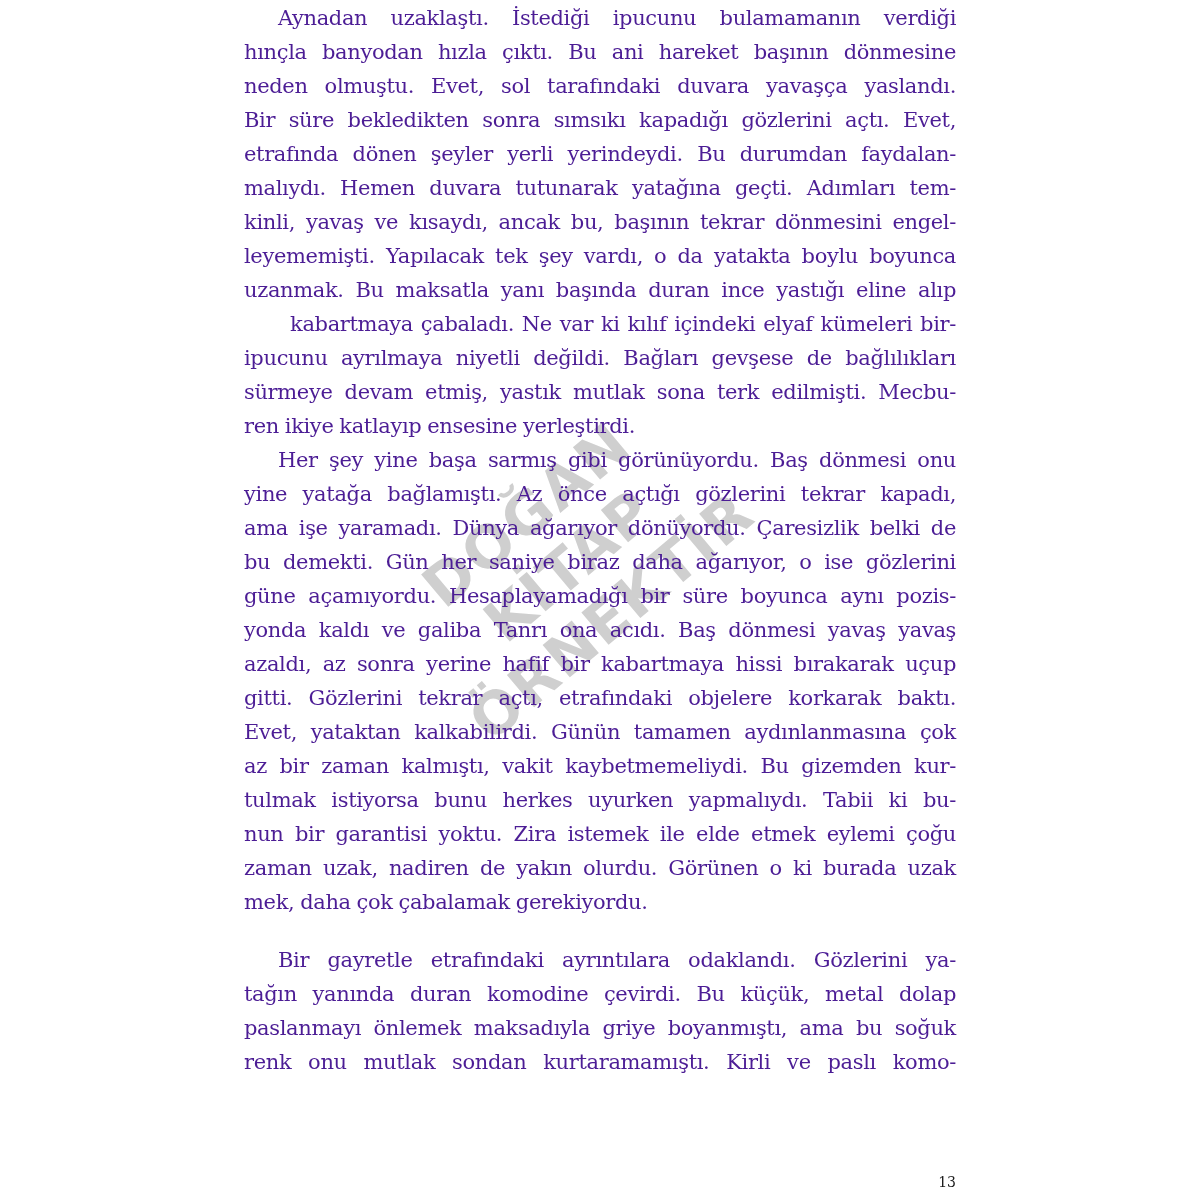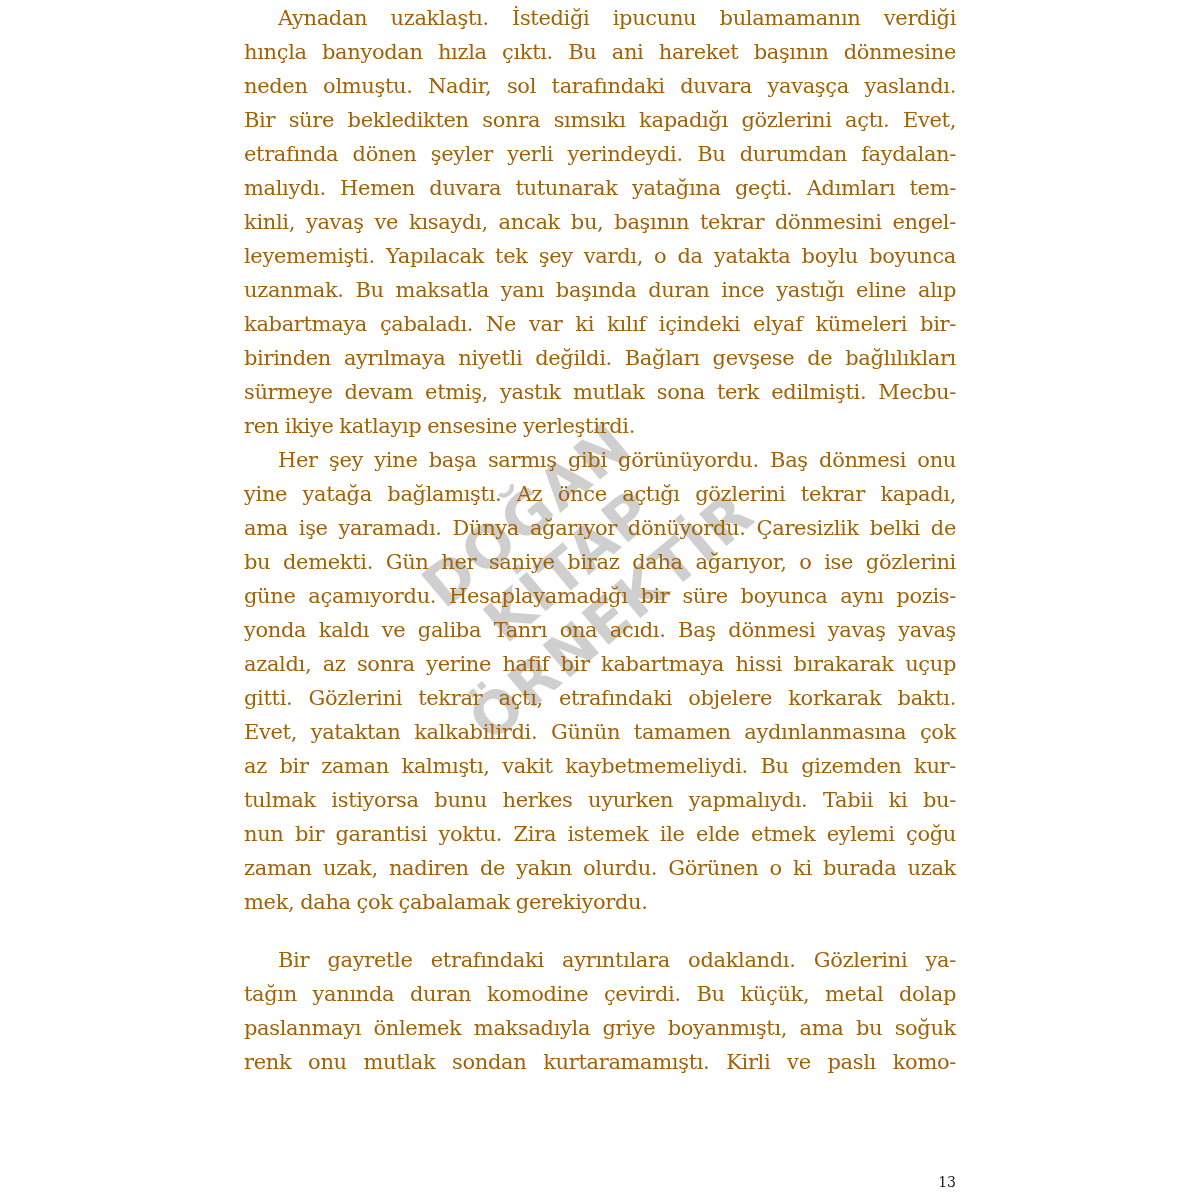--- a/index.html
+++ b/index.html
@@ -21,21 +21,21 @@
     height: 1200px;
     background: #ffffff;
   }
   .text-block {
     position: absolute;
     left: 244px;
     top: 1px;
     width: 712px;
     font-family: "DejaVu Serif", "Liberation Serif", serif;
     font-size: 21px;
-    color: #a16207;
+    color: #4c1d95;
     z-index: 2;
   }
   .paragraph {
     margin: 0;
   }
   .paragraph.spaced {
     margin-top: 10px;
   }
   .line {
     display: block;
@@ -101,29 +101,29 @@
   <div class="watermark">
     <span class="wm-line1">DOĞAN KİTAP</span>
     <span class="wm-line2">ÖRNEKTİR</span>
   </div>
 
   <div class="text-block">
 
     <p class="paragraph">
       <span class="line indent" style="white-space: normal;">Aynadan uzaklaştı. İstediği ipucunu bulamamanın verdiği</span>
       <span class="line" style="white-space: normal;">hınçla banyodan hızla çıktı. Bu ani hareket başının dönmesine</span>
-      <span class="line" style="white-space: normal;">neden olmuştu. Nadir, sol tarafındaki duvara yavaşça yaslandı.</span>
+      <span class="line" style="white-space: normal;">neden olmuştu. Evet, sol tarafındaki duvara yavaşça yaslandı.</span>
       <span class="line" style="white-space: normal;">Bir süre bekledikten sonra sımsıkı kapadığı gözlerini açtı. Evet,</span>
       <span class="line" style="white-space: normal;">etrafında dönen şeyler yerli yerindeydi. Bu durumdan faydalan-</span>
       <span class="line" style="white-space: normal;">malıydı. Hemen duvara tutunarak yatağına geçti. Adımları tem-</span>
       <span class="line" style="white-space: normal;">kinli, yavaş ve kısaydı, ancak bu, başının tekrar dönmesini engel-</span>
       <span class="line" style="white-space: normal;">leyememişti. Yapılacak tek şey vardı, o da yatakta boylu boyunca</span>
       <span class="line" style="white-space: normal;">uzanmak. Bu maksatla yanı başında duran ince yastığı eline alıp</span>
-      <span class="line" style="white-space: normal;">kabartmaya çabaladı. Ne var ki kılıf içindeki elyaf kümeleri bir-</span>
-      <span class="line" style="white-space: normal;">birinden ayrılmaya niyetli değildi. Bağları gevşese de bağlılıkları</span>
+      <span class="line" style="white-space: normal; margin-left: 46px;">kabartmaya çabaladı. Ne var ki kılıf içindeki elyaf kümeleri bir-</span>
+      <span class="line" style="white-space: normal;">ipucunu ayrılmaya niyetli değildi. Bağları gevşese de bağlılıkları</span>
       <span class="line" style="white-space: normal;">sürmeye devam etmiş, yastık mutlak sona terk edilmişti. Mecbu-</span>
       <span class="line last" style="white-space: normal;">ren ikiye katlayıp ensesine yerleştirdi.</span>
     </p>
 
     <p class="paragraph">
       <span class="line indent" style="white-space: normal;">Her şey yine başa sarmış gibi görünüyordu. Baş dönmesi onu</span>
       <span class="line" style="white-space: normal;">yine yatağa bağlamıştı. Az önce açtığı gözlerini tekrar kapadı,</span>
       <span class="line" style="white-space: normal;">ama işe yaramadı. Dünya ağarıyor dönüyordu. Çaresizlik belki de</span>
       <span class="line" style="white-space: normal;">bu demekti. Gün her saniye biraz daha ağarıyor, o ise gözlerini</span>
       <span class="line" style="white-space: normal;">güne açamıyordu. Hesaplayamadığı bir süre boyunca aynı pozis-</span>

